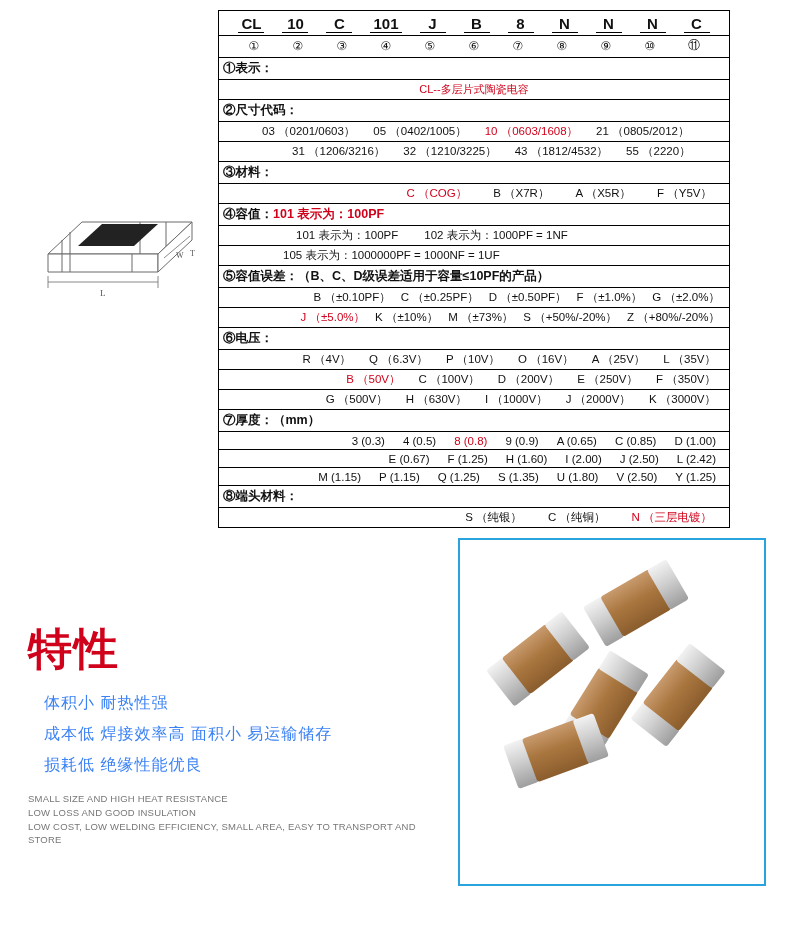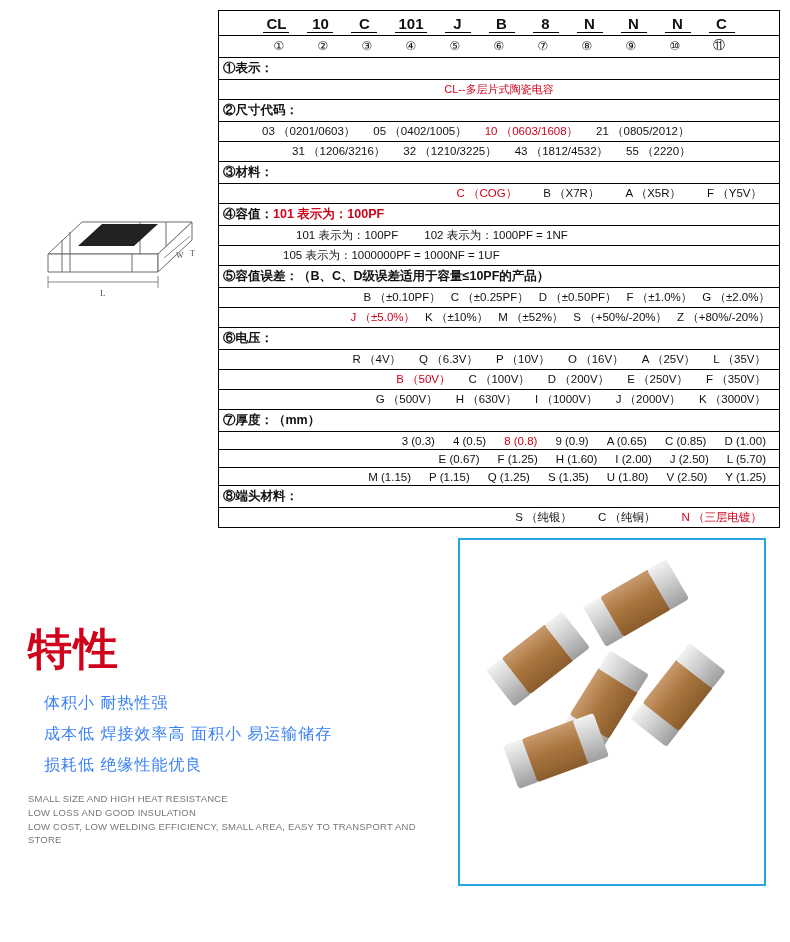--- a/index.html
+++ b/index.html
@@ -9,21 +9,21 @@
     font-family:"Liberation Sans", sans-serif;
     color:#111;
     position:relative;
     overflow:hidden;
   }
 
   
   #code-table{
     position:absolute;
     left:218px; top:10px;
-    width:562px;
+    width:512px;
     border:1px solid #000;
     box-sizing:border-box;
     font-size:11px;
   }
   .row{
     border-bottom:1px solid #000;
     box-sizing:border-box;
     padding:2px 4px;
     min-height:18px;
     display:flex;
@@ -246,21 +246,21 @@
       <span class="it">C （±0.25PF）</span>
       <span class="it">D （±0.50PF）</span>
       <span class="it">F （±1.0%）</span>
       <span class="it">G （±2.0%）</span>
     </div>
   </div>
   <div class="row">
     <div class="items g10">
       <span class="it red">J （±5.0%）</span>
       <span class="it">K （±10%）</span>
-      <span class="it">M （±52%）</span>
+      <span class="it">M （±73%）</span>
       <span class="it">S （+50%/-20%）</span>
       <span class="it">Z （+80%/-20%）</span>
     </div>
   </div>
 
   <div class="row">
     <span class="sect">⑥电压：</span>
   </div>
   <div class="row">
     <div class="items g18">
@@ -305,21 +305,21 @@
       <span class="it">D (1.00)</span>
     </div>
   </div>
   <div class="row">
     <div class="items g18">
       <span class="it">E (0.67)</span>
       <span class="it">F (1.25)</span>
       <span class="it">H (1.60)</span>
       <span class="it">I (2.00)</span>
       <span class="it">J (2.50)</span>
-      <span class="it">L (5.70)</span>
+      <span class="it">L (2.42)</span>
     </div>
   </div>
   <div class="row">
     <div class="items g18">
       <span class="it">M (1.15)</span>
       <span class="it">P (1.15)</span>
       <span class="it">Q (1.25)</span>
       <span class="it">S (1.35)</span>
       <span class="it">U (1.80)</span>
       <span class="it">V (2.50)</span>

